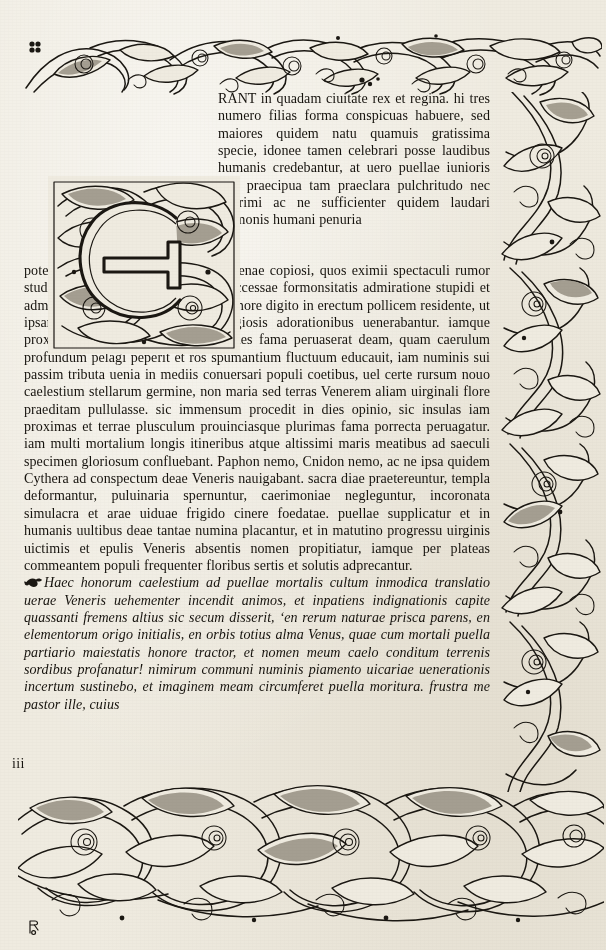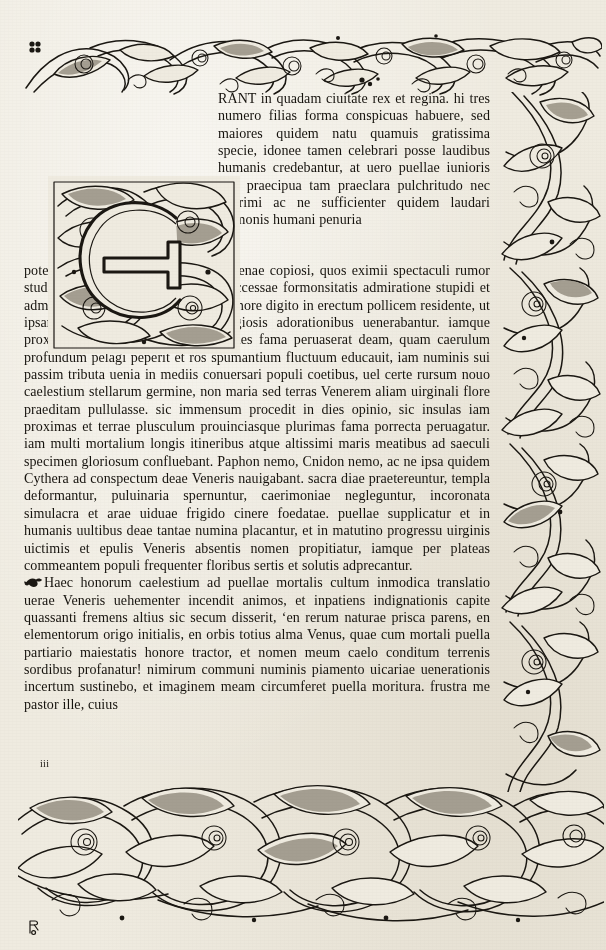--- a/index.html
+++ b/index.html
@@ -66,34 +66,34 @@
   }
   
   #para-opening { text-indent: 0; }
   #initial-float {
     float: left;
     width: 194px;
     height: 172px;
     shape-outside: inset(0);
   }
   #para-body { clear: both; }
-  #para-final { clear: both; }
+  #para-final { clear: both; font-style: italic; }
 
   .leaf-marker {
     display: inline-block;
     width: 19px; height: 11px;
     vertical-align: -1px;
     margin-right: 1px;
   }
   .leaf-marker svg { display: block; width: 100%; height: 100%; }
 
   #signature-line {
     position: absolute;
-    left: 40px; top: 757px;
-    font-size: 10px;
+    left: 12px; top: 757px;
+    font-size: 14px;
     line-height: 13px;
     color: #15120d;
     letter-spacing: 0.3px;
   }
 
   
   #grain {
     position: absolute; inset: 0;
     pointer-events: none;
     opacity: 0.055;

